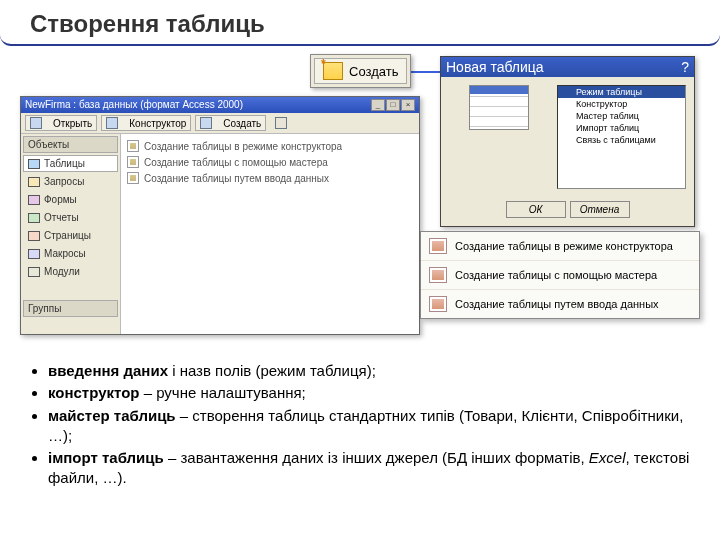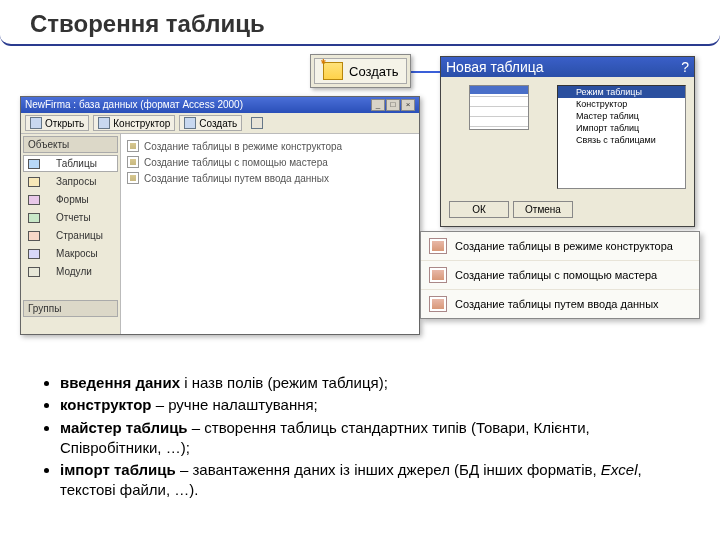--- a/index.html
+++ b/index.html
@@ -95,21 +95,21 @@
   .db-toolbar {
     background: #ece9d8;
     padding: 2px 4px;
     display: flex;
     gap: 4px;
     border-bottom: 1px solid #bbb;
   }
   .tb-btn {
     display: flex;
     align-items: center;
-    gap: 3px;
+    gap: 11px;
     padding: 1px 4px;
     font-size: 10px;
     border: 1px solid transparent;
   }
   .tb-btn.withborder { border: 1px solid #aaa; background: #f2efe4; }
   .tb-ico { width: 12px; height: 12px; background: #c8d8f0; border: 1px solid #678; }
   .db-body {
     display: flex;
     height: 200px;
   }
@@ -123,21 +123,21 @@
     font-size: 10px;
     color: #333;
     background: #dcd8c8;
     padding: 2px 4px;
     border: 1px solid #aaa;
     margin-bottom: 2px;
   }
   .sb-item {
     display: flex;
     align-items: center;
-    gap: 16px;
+    gap: 4px;
     padding: 2px 4px;
     font-size: 10px;
     color: #333;
     border: 1px solid transparent;
     margin-bottom: 1px;
   }
   .sb-item.active { background: #fff; border: 1px solid #aaa; }
   .sb-ico { width: 12px; height: 10px; border: 1px solid #555; }
   .sb-ico.tables { background: #b8d8f8; }
   .sb-ico.queries { background: #f8e8b8; }
@@ -226,23 +226,24 @@
   }
   .nt-opt {
     padding: 1px 18px;
   }
   .nt-opt.sel {
     background: #2a4f9f;
     color: #fff;
   }
   .nt-buttons {
     display: flex;
-    justify-content: flex-start;
+    justify-content: center;
     gap: 4px;
     padding: 4px 8px 8px;
+    font-style: italic;
   }
   .nt-btn {
     width: 60px;
     padding: 2px;
     font-size: 10px;
     background: #ece9d8;
     border: 1px solid #888;
     text-align: center;
   }
 
@@ -277,21 +278,21 @@
     inset: 2px;
     background: linear-gradient(#e8b8a8,#d89878);
   }
 
   
   .bullets {
     padding: 5px 30px;
     font-size: 15px;
     line-height: 1.35;
   }
-  .bullets ul { margin: 12px; padding-left: 18px; list-style: disc; }
+  .bullets ul { margin: 0; padding-left: 18px; list-style: disc; }
   .bullets li { margin-bottom: 2px; }
   .bullets b { font-weight: bold; }
   .bullets i { font-style: italic; text-align: right; }
 
   
   .connector {
     position: absolute;
     background: #3a5fd8;
   }
 </style>

